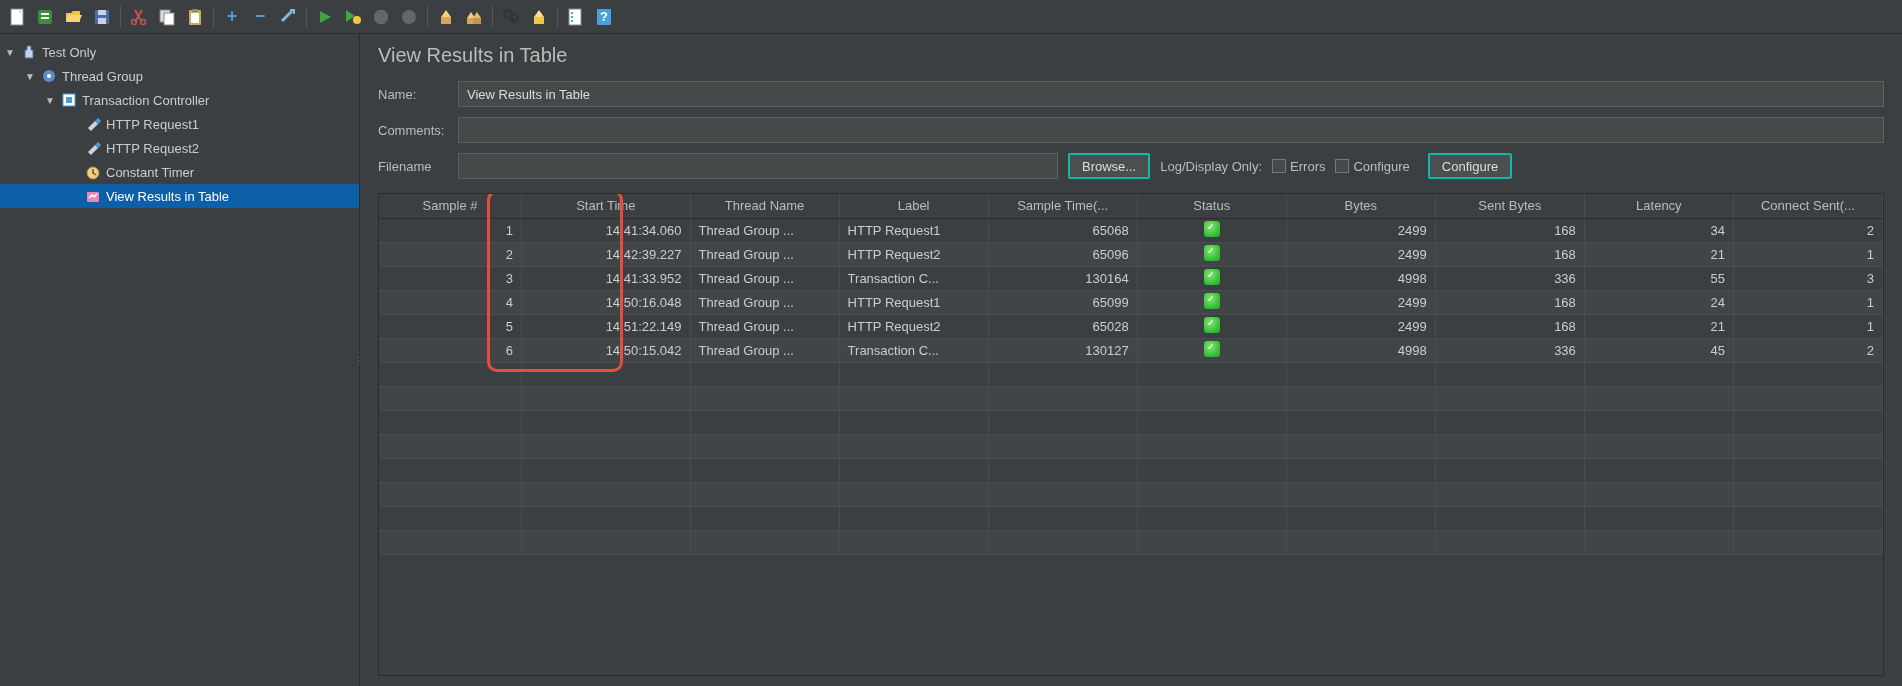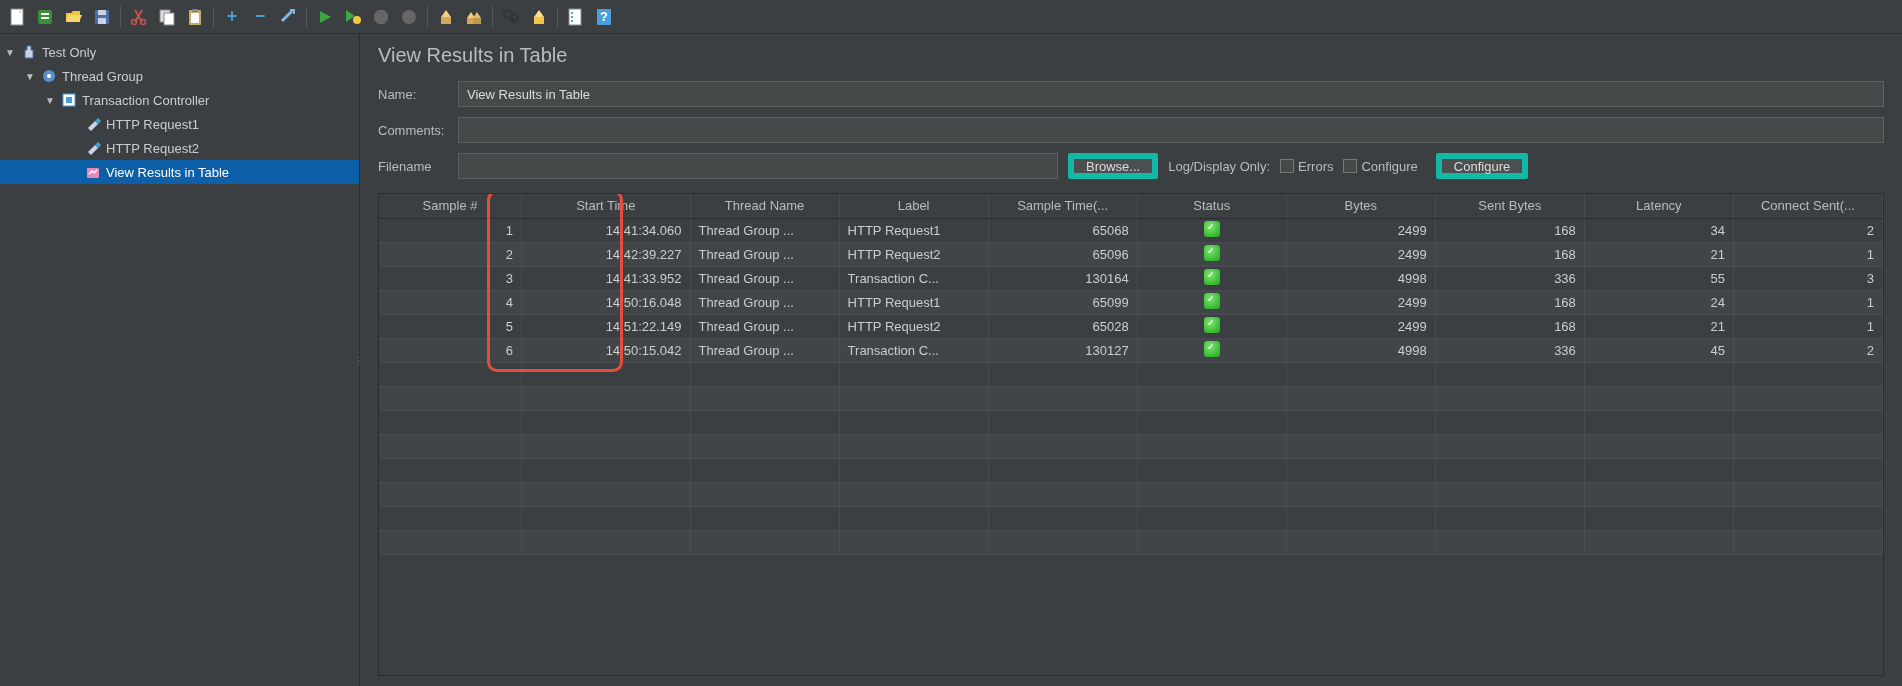--- a/index.html
+++ b/index.html
@@ -15,21 +15,21 @@
 .tree-icon{width:18px;height:18px;margin:0 4px;display:inline-flex;align-items:center;justify-content:center}
 .content{flex:1;padding:10px 18px;overflow:hidden;display:flex;flex-direction:column}
 h1.page-title{font-size:20px;font-weight:normal;color:#bbb;margin-bottom:14px}
 .form-row{display:flex;align-items:center;margin-bottom:10px}
 .form-label{width:80px;color:#bbb}
 .form-input{flex:1;background:#45494a;border:1px solid #5e6060;height:26px;color:#ddd;padding:0 8px}
 .section-label{color:#bbb;margin:6px 0 8px 6px}
 .file-row{display:flex;align-items:center;gap:10px;margin-bottom:14px}
 .file-row .form-label{width:70px}
 .file-row .form-input{flex:0 0 600px}
-.btn{background:#4b4f50;border:6px solid #14b8a6;color:#ddd;height:26px;padding:0 12px;cursor:pointer;border-radius:2px}
+.btn{background:#4b4f50;border:2px solid #14b8a6;color:#ddd;height:26px;padding:0 12px;cursor:pointer;border-radius:2px}
 .chk{display:flex;gap:4px;color:#bbb}
 .chk-box{width:14px;height:14px;border:1px solid #777;background:#45494a}
 .table-wrap{flex:1;border:1px solid #2b2b2b;overflow:hidden;position:relative}
 table{width:100%;border-collapse:collapse;table-layout:fixed}
 th,td{height:24px;padding:0 8px;border-right:1px solid #4a4d4f;border-bottom:1px solid #4a4d4f;overflow:hidden;white-space:nowrap;text-overflow:ellipsis}
 th{background:#3c3f41;color:#bbb;font-weight:normal;text-align:center;border-bottom:1px solid #2b2b2b}
 td{background:#3c3f41;color:#ccc}
 tr:nth-child(even) td{background:#414547}
 .col-num{text-align:right}
 .col-center{text-align:center}
@@ -209,20 +209,29 @@
         </div>
         <div class="tree-row" style="padding-left: 80px;">
           <span class="tree-icon">
             <svg width="16" height="16">
               <path d="M3 12 L10 5 L13 8 L6 15 Z" fill="#c8d4e6"></path>
               <path d="M10 5 L13 2 L16 5 L13 8 Z" fill="#4a9fd8"></path>
             </svg>
           </span>
           <span>HTTP Request2</span>
         </div>
+        <div class="tree-row" style="padding-left: 80px;">
+          <span class="tree-icon">
+            <svg width="16" height="16">
+              <circle cx="8" cy="9" r="6" fill="#f0d080" stroke="#b09040"></circle>
+              <path d="M8 5 L8 9 L11 11" stroke="#6a5020" stroke-width="1.5" fill="none"></path>
+            </svg>
+          </span>
+          <span>Constant Timer</span>
+        </div>
         <div class="tree-row selected" style="padding-left: 80px;">
           <span class="tree-icon">
             <svg width="16" height="16">
               <rect x="2" y="4" width="12" height="10" fill="#e688b8" rx="1"></rect>
               <path d="M4 10 L7 7 L9 9 L12 6" stroke="#fff" stroke-width="1.5" fill="none"></path>
             </svg>
           </span>
           <span>View Results in Table</span>
         </div>
       </div>

